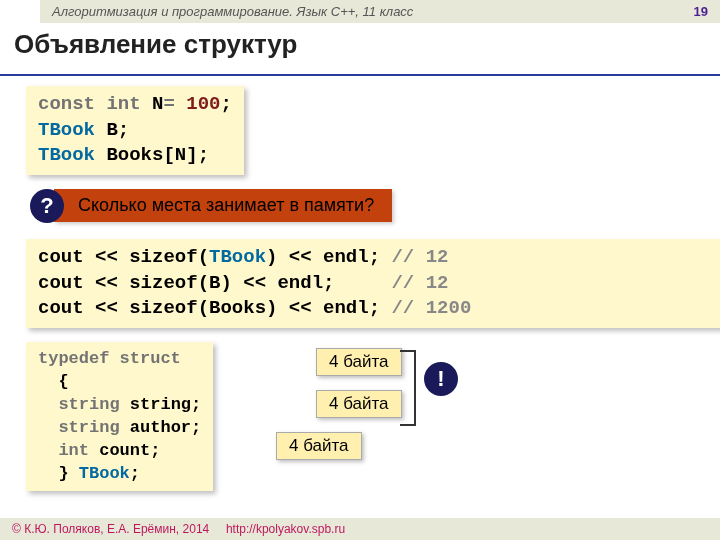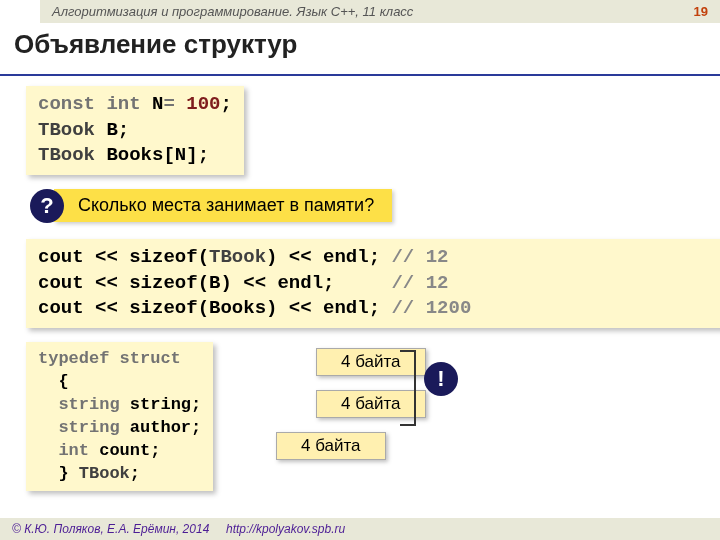--- a/index.html
+++ b/index.html
@@ -15,21 +15,21 @@
   .header-bar {
     background: #e8e8d8;
     padding: 4px 12px;
     font-size: 13px;
     font-style: italic;
     color: #555;
     display: flex;
     justify-content: space-between;
     margin-left: 40px;
   }
-  .page-num { font-weight: bold; font-style: normal; color: #c2410c; }
+  .page-num { font-weight: bold; font-style: normal; color: #4c1d95; }
   .title {
     font-size: 26px;
     font-weight: bold;
     color: #222;
     padding: 6px 14px 14px;
     border-bottom: 2px solid #2a3a9a;
     margin-bottom: 10px;
   }
   .content { padding: 0 26px; position: relative; }
   .code-box {
@@ -40,21 +40,21 @@
     font-size: 19px;
     font-weight: bold;
     line-height: 1.35;
     margin-bottom: 14px;
     white-space: pre;
     width: fit-content;
   }
   .code-box.wide { width: 702px; box-sizing: border-box; }
   .code-box.smaller { font-size: 17px; }
   .kw { color: #737373; }
-  .type { color: #404040; }
+  .type { color: #0369a1; }
   .num { color: #7f1d1d; }
   .cmt { color: #888; }
   .q-row {
     display: flex;
     align-items: center;
     gap: 10px;
     margin: 14px 0 16px 4px;
   }
   .circle {
     width: 34px; height: 34px;
@@ -63,38 +63,38 @@
     color: #fff;
     font-size: 22px;
     font-weight: bold;
     display: flex;
     align-items: center;
     justify-content: center;
     flex-shrink: 0;
     z-index: 2;
   }
   .q-label {
-    background: #fde047;
+    background: #c2410c;
     padding: 6px 18px 6px 24px;
     margin-left: -20px;
     box-shadow: 2px 2px 4px rgba(0,0,0,0.2);
     font-size: 18px;
     z-index: 1;
   }
   .bottom-row {
     display: flex;
     align-items: flex-start;
     gap: 4px;
     position: relative;
   }
   .callout {
     background: #fff0b0;
     border: 1px solid #aaa;
     box-shadow: 2px 2px 4px rgba(0,0,0,0.25);
-    padding: 3px 24px;
+    padding: 3px 12px;
     font-size: 17px;
     position: absolute;
   }
   .callout1 { left: 290px; top: 6px; }
   .callout2 { left: 290px; top: 48px; }
   .callout3 { left: 250px; top: 90px; }
   .bracket {
     position: absolute;
     left: 374px;
     top: 8px;
@@ -111,22 +111,21 @@
     display: flex;
     align-items: center;
     gap: 10px;
   }
   .footer {
     position: absolute;
     bottom: 0; left: 0; right: 0;
     background: #e8e8d8;
     padding: 4px 12px;
     font-size: 12px;
-    font-style: italic;
-    color: #4c1d95;
+    color: #be185d;
   }
 </style>
 </head>
 <body>
 
 <div class="header-bar">
   <span>Алгоритмизация и программирование. Язык C++, 11 класс</span>
   <span class="page-num">19</span>
 </div>
 

